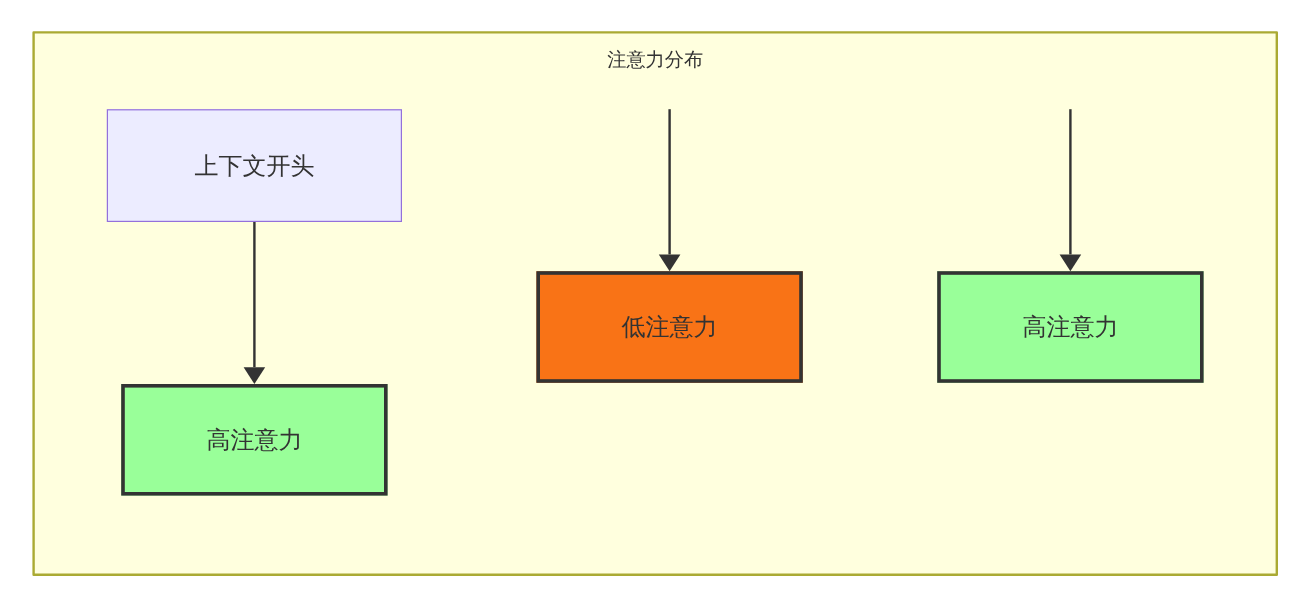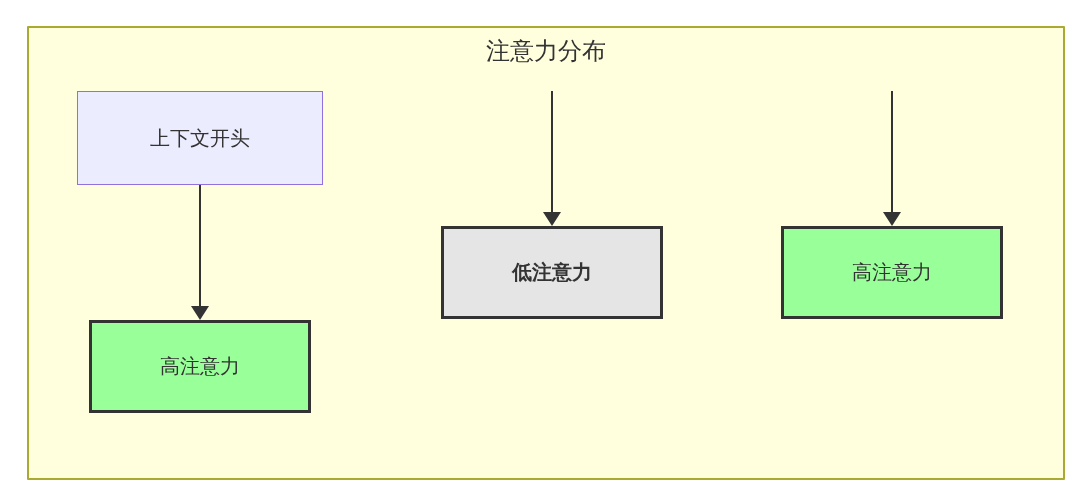--- a/index.html
+++ b/index.html
@@ -20,30 +20,30 @@
     width: 1038px; height: 454px;
     background: #ffffde;
     border: 2px solid #aaaa33;
     border-radius: 1px;
     display: flex;
     flex-direction: column;
     align-items: stretch;
   }
   .cluster-title {
     text-align: center;
-    font-size: 24px;
+    font-size: 16px;
     line-height: 28px;
     padding-top: 9px;
     color: #333333;
   }
   .columns {
     flex: 1;
     display: flex;
     justify-content: space-between;
-    padding: 26px 60px 0 48px;
+    padding: 26px 60px 0 60px;
   }
   .column {
     display: flex;
     flex-direction: column;
     align-items: center;
   }
   .node {
     display: flex;
     align-items: center;
     justify-content: center;
@@ -54,21 +54,21 @@
   .source-node {
     width: 246px; height: 94px;
     background: #ececff;
     border: 1.5px solid #9370db;
   }
   .result-node {
     width: 222px; height: 93px;
     border: 3px solid #333333;
   }
   .result-high { background: #99ff99; }
-  .result-low  { background: #e5e5e5; font-weight: bold; }
+  .result-low  { background: #f97316; }
   .arrow {
     display: flex;
     flex-direction: column;
     align-items: center;
     height: 135px;
   }
   .arrow-line {
     width: 2px;
     flex: 1;
     background: #333333;

